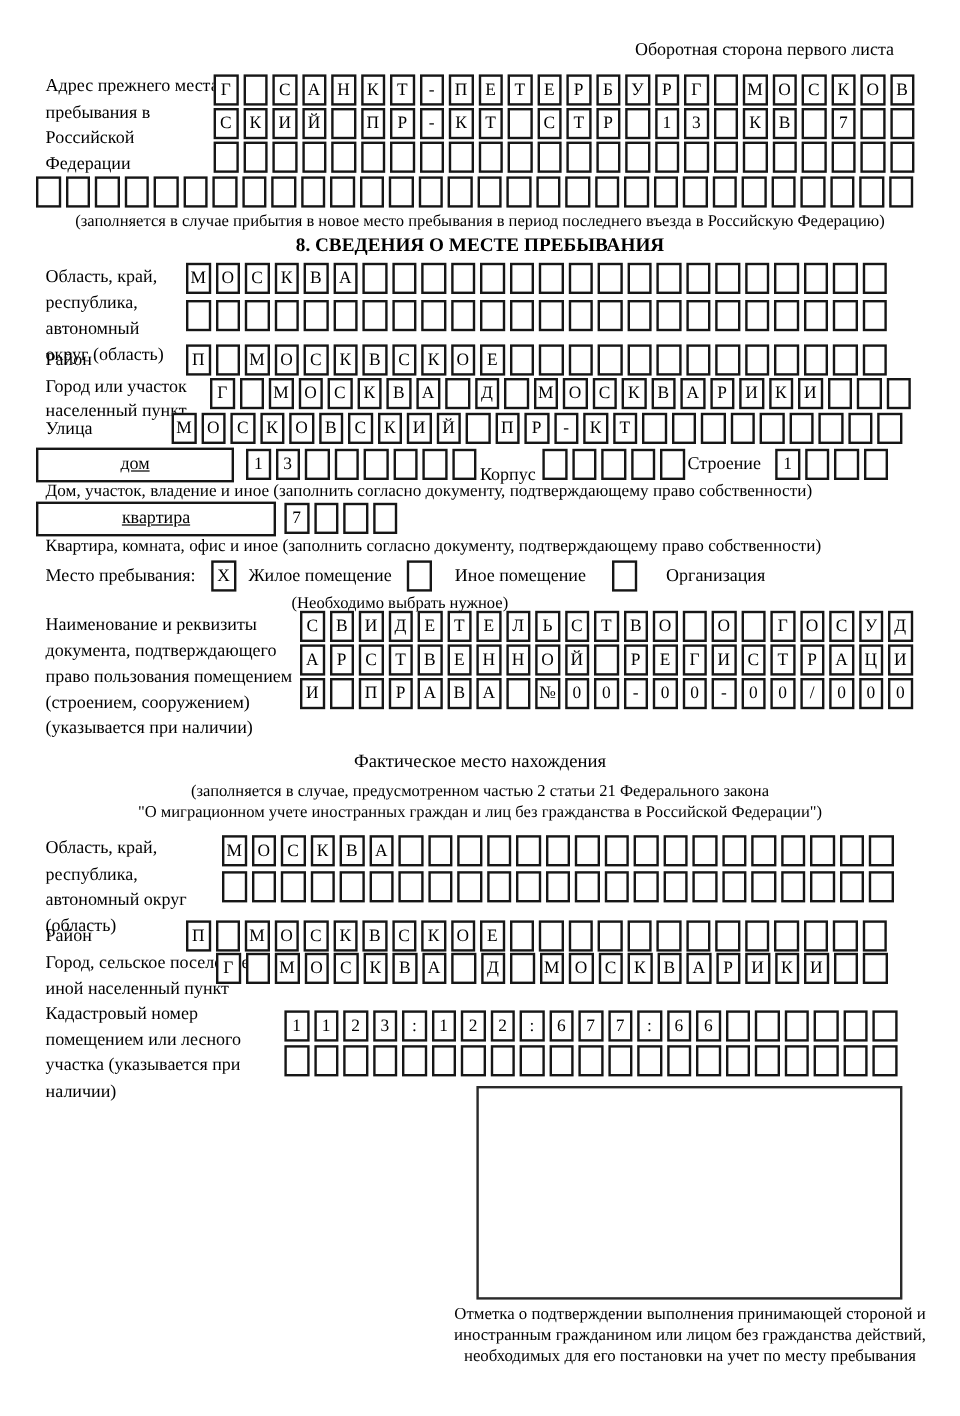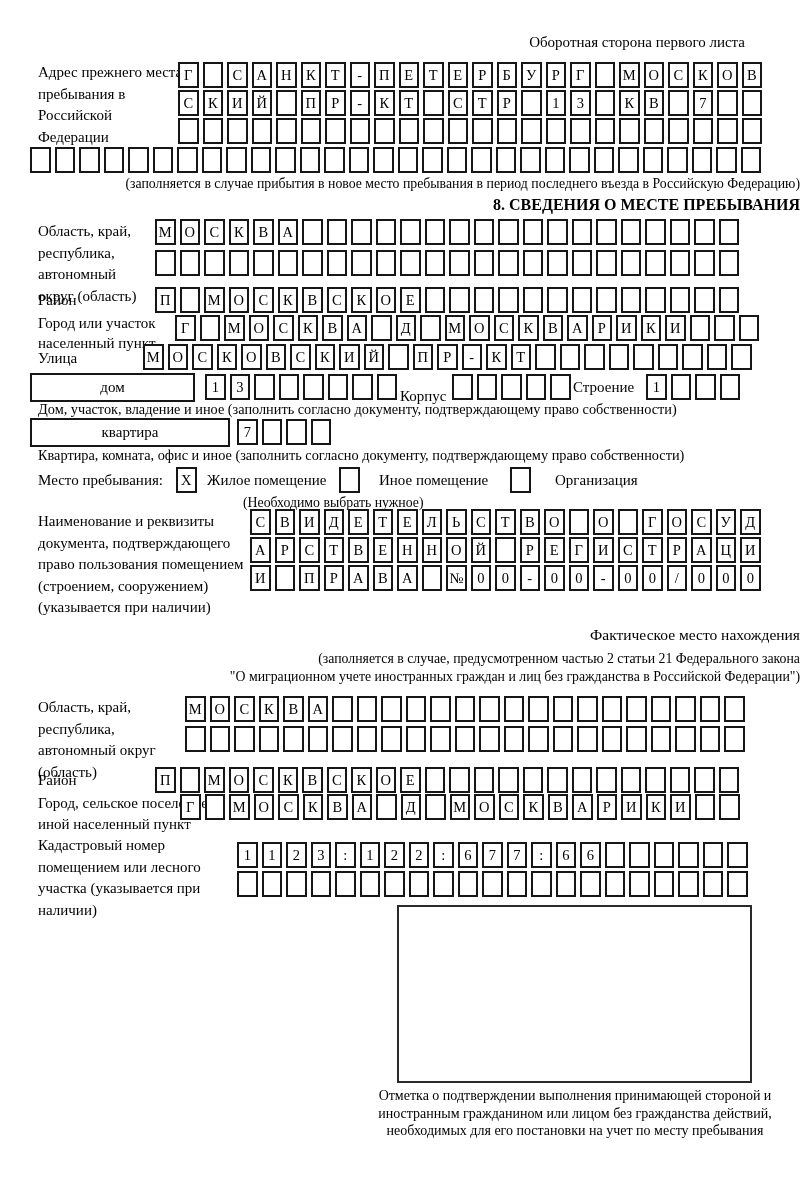--- a/index.html
+++ b/index.html
@@ -9,23 +9,23 @@
   }
   .lbl{position:absolute;font-size:15px;line-height:21.5px;}
   .row{position:absolute;display:flex;}
   .cell{
     width:20.5px;height:26px;box-sizing:border-box;border:2px solid #161616;
     margin-right:4px;display:flex;align-items:center;justify-content:center;
     font-size:14.5px;background:#fff;flex:none;
   }
   .bigbox{
     position:absolute;box-sizing:border-box;border:2px solid #161616;
-    display:flex;align-items:center;justify-content:center;font-size:15px;background:#fff;
+    display:flex;align-items:center;justify-content:center;font-size:15px;background:#fff;text-decoration:underline;
   }
-  .center{position:absolute;left:0;width:100%;text-align:right;}
+  .center{position:absolute;left:0;width:100%;text-align:center;}
   .title{font-weight:bold;font-size:16px;}
   .subtitle{font-weight:normal;font-size:15.5px;}
   .note{font-size:13.8px;}
   .caption{position:absolute;font-size:14.3px;}
   .hdr{position:absolute;top:22px;right:55px;font-size:15px;margin-top:12px;}
   .stamp{position:absolute;top:905px;left:397px;width:355px;height:178px;box-sizing:border-box;border:2px solid #2a2a2a;background:#fff;}
   .stamp-caption{position:absolute;top:1087px;left:360px;width:430px;text-align:center;font-size:14px;line-height:17.5px;}
 </style>
 </head>
 <body>

